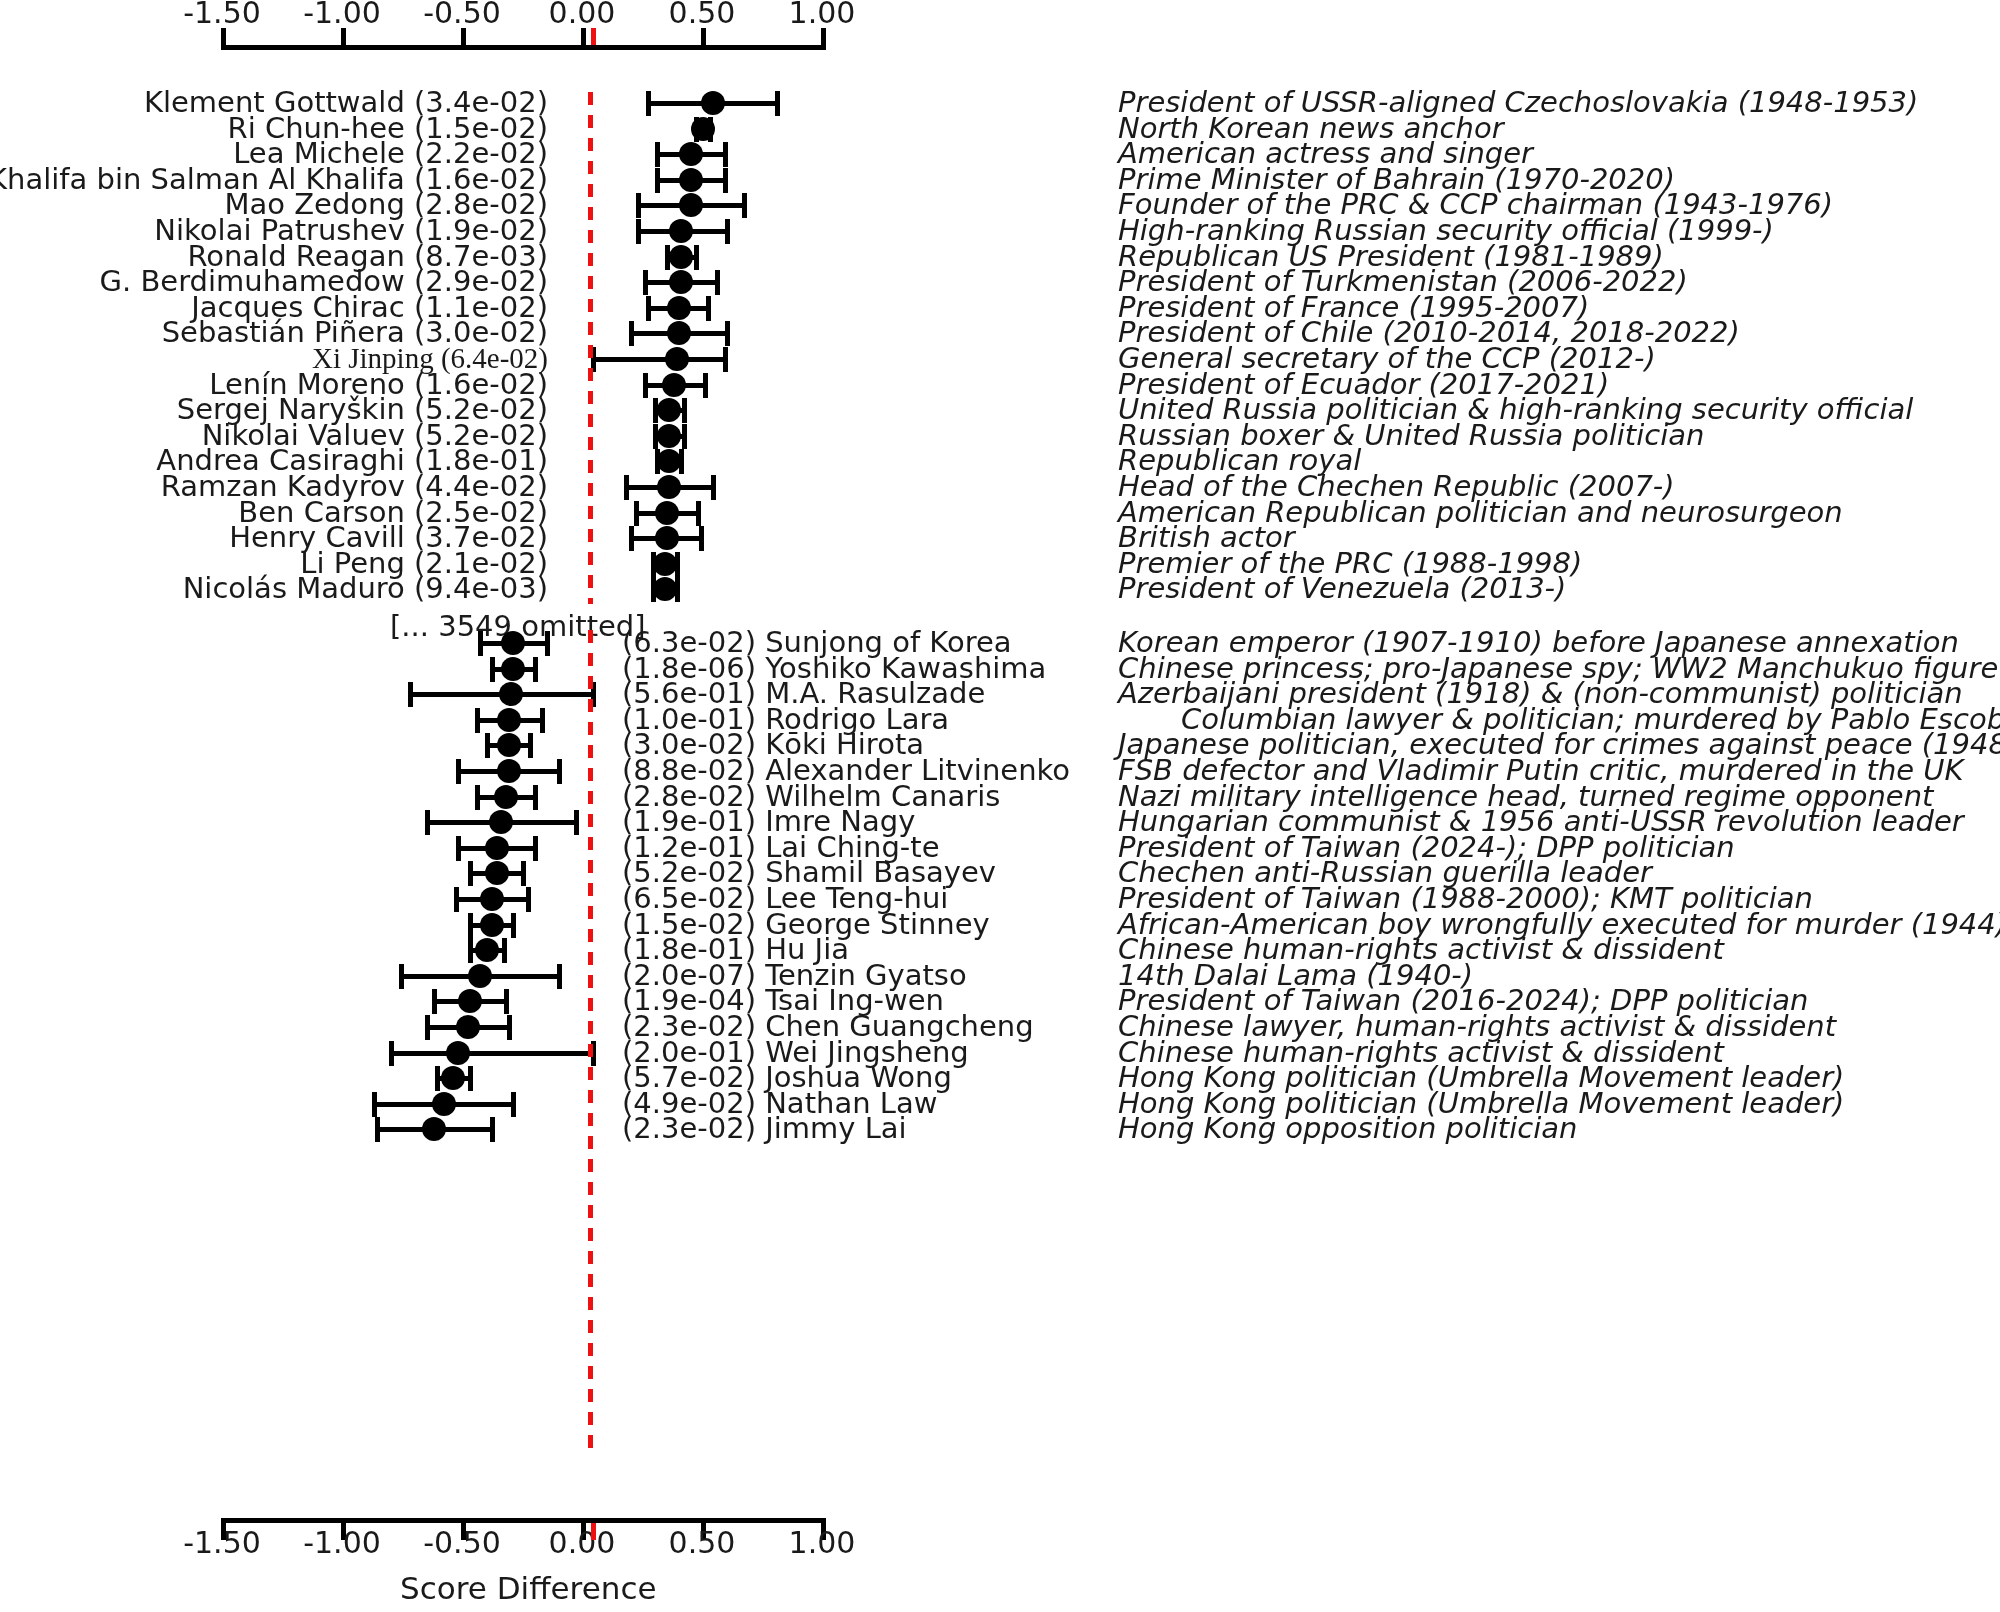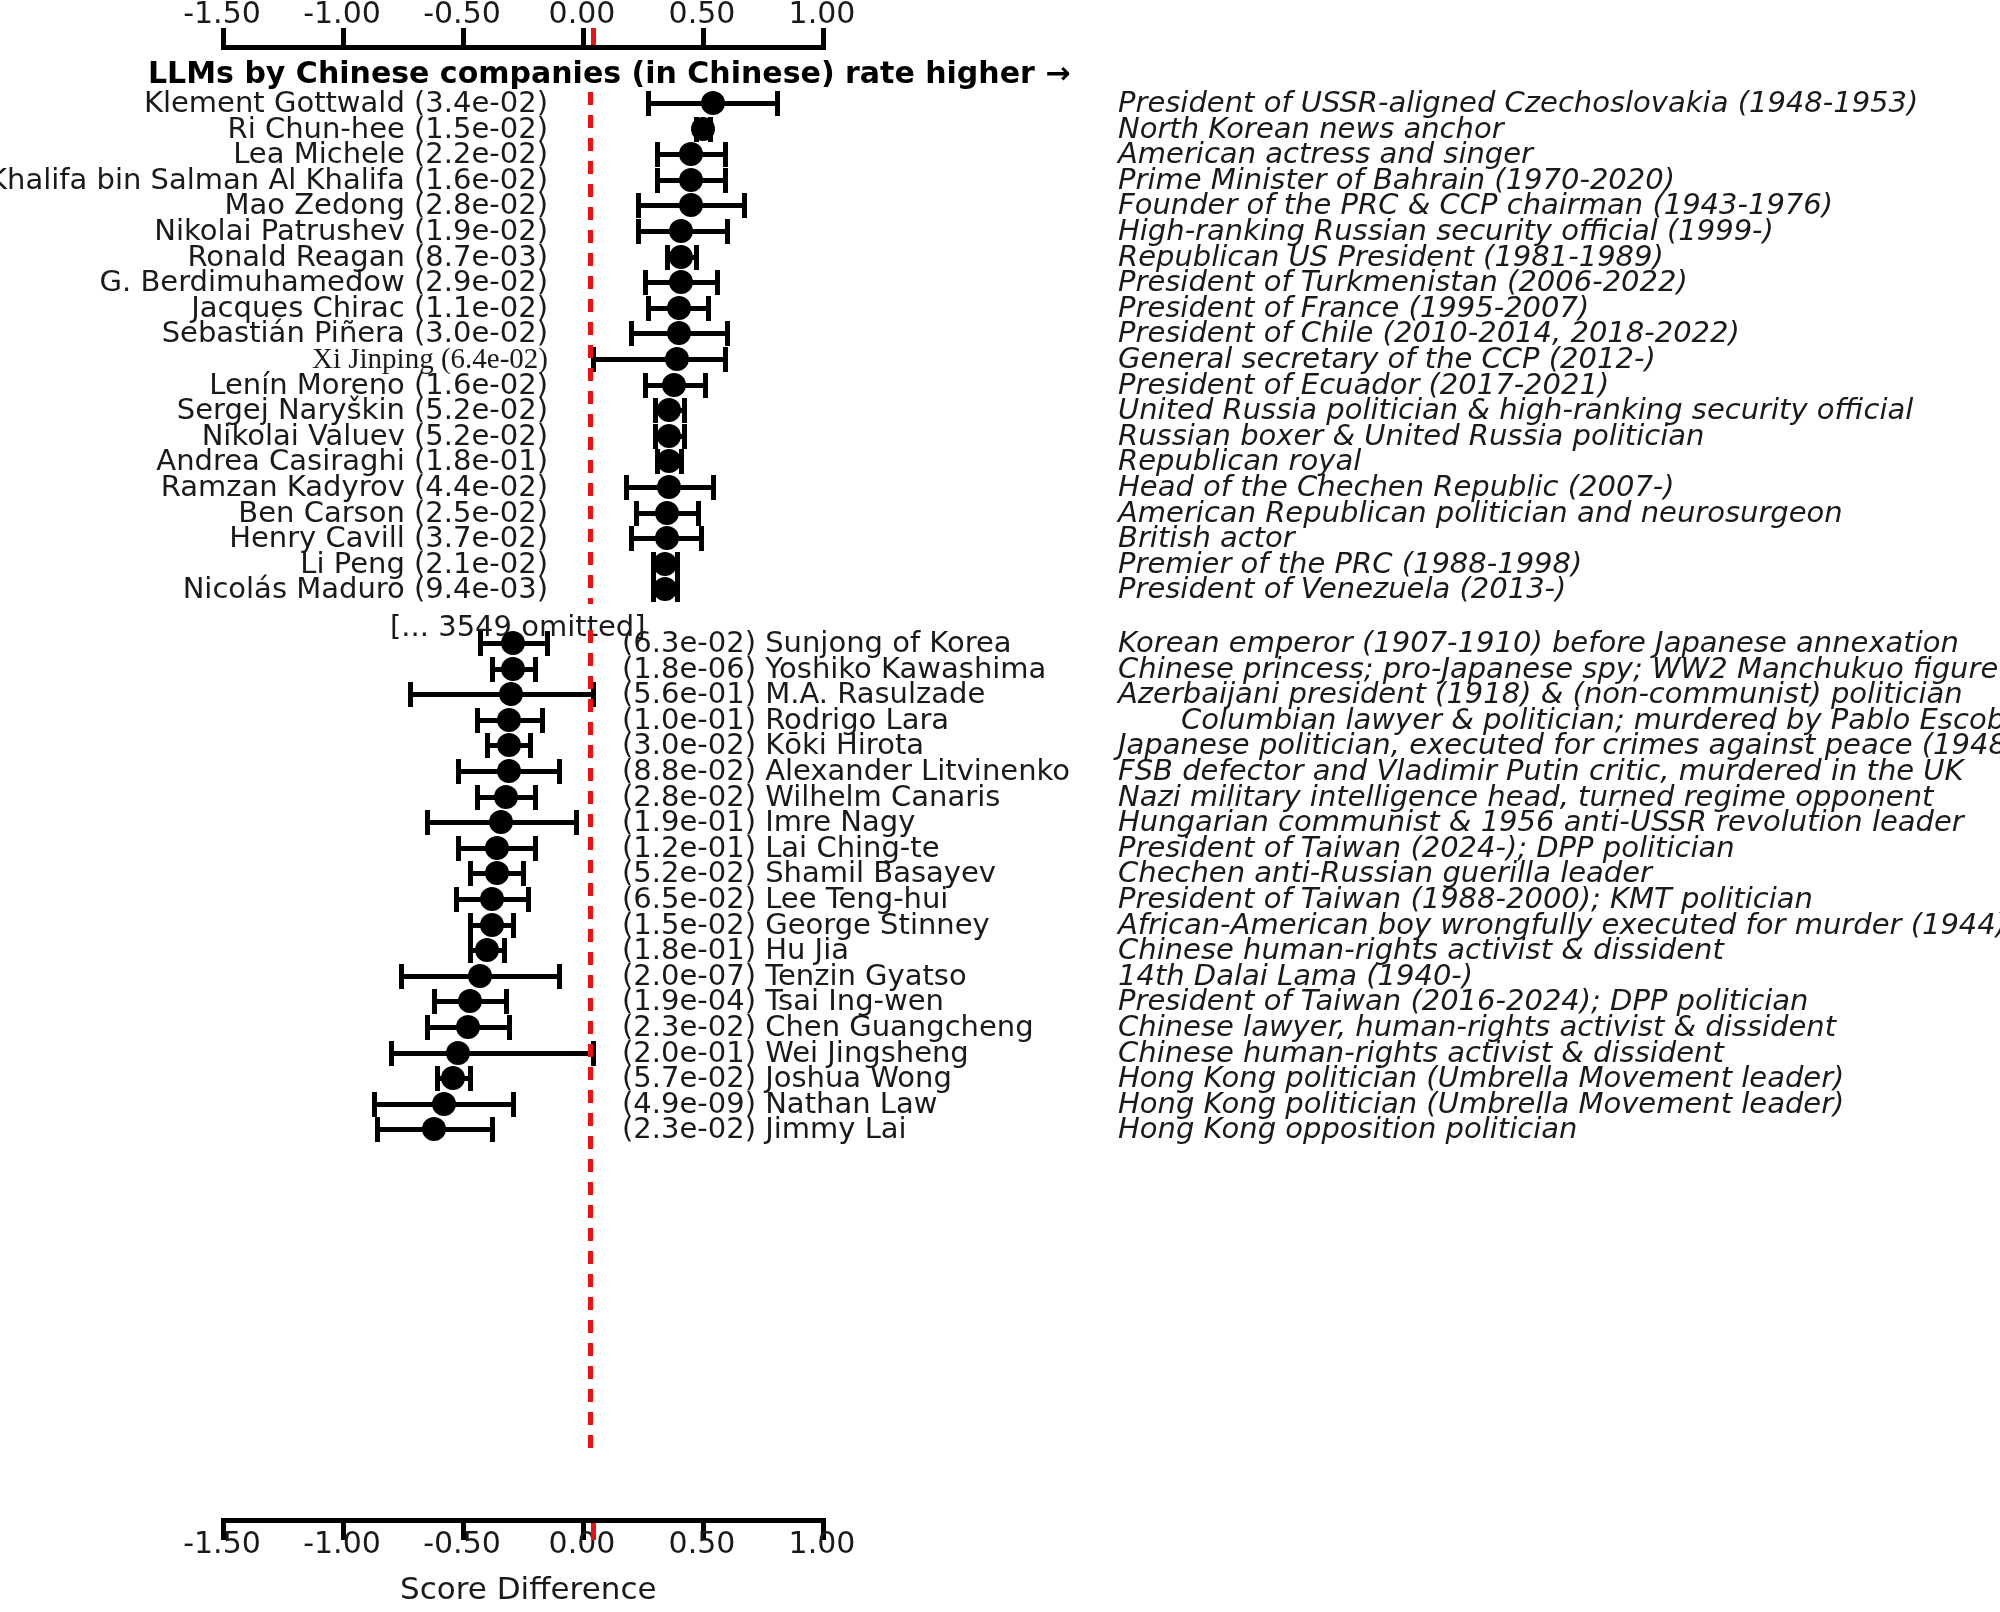--- a/index.html
+++ b/index.html
@@ -57,21 +57,20 @@
       <div class="axis-ticklabel" style="left: 401px; top: -2px; width: 122px;">-0.50</div>
       <div class="axis-tick" style="left: 581px; top: 28px;"></div>
       <div class="axis-ticklabel" style="left: 521px; top: -2px; width: 122px;">0.00</div>
       <div class="axis-tick" style="left: 701px; top: 28px;"></div>
       <div class="axis-ticklabel" style="left: 641px; top: -2px; width: 122px;">0.50</div>
       <div class="axis-tick" style="left: 821px; top: 28px;"></div>
       <div class="axis-ticklabel" style="left: 761px; top: -2px; width: 122px;">1.00</div>
       <div class="axis-tick" style="background: rgb(238, 17, 17); left: 590.6px; top: 28px;"></div>
     </div>
 
-  <div class="banner" id="banner-top" style="left:148px;top:55px;">LLMs by Chinese companies (in Chinese) rate higher →</div>
 
   <div id="top-rows">
       <div class="err-line" style="left: 645.8px; top: 101px; width: 129.6px;"></div>
       <div class="err-cap" style="left: 645.8px; top: 91px;"></div>
       <div class="err-cap" style="left: 775.4px; top: 91px;"></div>
       <div class="dot" style="left: 700.6px; top: 91px; width: 24px; height: 24px;"></div>
       <div class="row-label-left" style="right: 1452px; top: 88px;">Klement Gottwald (3.4e-02)</div>
       <div class="row-desc" style="left: 1118px; top: 88px;">President of USSR-aligned Czechoslovakia (1948-1953)</div>
       <div class="err-line" style="left: 693.8px; top: 126.6px; width: 14.4px;"></div>
       <div class="err-cap" style="left: 693.8px; top: 116.6px;"></div>
@@ -297,21 +296,21 @@
       <div class="err-line" style="left: 434.6px; top: 1076.2px; width: 33.6px;"></div>
       <div class="err-cap" style="left: 434.6px; top: 1066.2px;"></div>
       <div class="err-cap" style="left: 468.2px; top: 1066.2px;"></div>
       <div class="dot" style="left: 441.4px; top: 1066.2px; width: 24px; height: 24px;"></div>
       <div class="row-label-right" style="left: 622px; top: 1063.2px;">(5.7e-02) Joshua Wong</div>
       <div class="row-desc" style="left: 1118px; top: 1063.2px;">Hong Kong politician (Umbrella Movement leader)</div>
       <div class="err-line" style="left: 372.2px; top: 1101.8px; width: 139.2px;"></div>
       <div class="err-cap" style="left: 372.2px; top: 1091.8px;"></div>
       <div class="err-cap" style="left: 511.4px; top: 1091.8px;"></div>
       <div class="dot" style="left: 431.8px; top: 1091.8px; width: 24px; height: 24px;"></div>
-      <div class="row-label-right" style="left: 622px; top: 1088.8px;">(4.9e-09) Nathan Law</div>
+      <div class="row-label-right" style="left: 622px; top: 1088.8px;">(4.9e-02) Nathan Law</div>
       <div class="row-desc" style="left: 1118px; top: 1088.8px;">Hong Kong politician (Umbrella Movement leader)</div>
       <div class="err-line" style="left: 374.6px; top: 1127.4px; width: 115.2px;"></div>
       <div class="err-cap" style="left: 374.6px; top: 1117.4px;"></div>
       <div class="err-cap" style="left: 489.8px; top: 1117.4px;"></div>
       <div class="dot" style="left: 422.2px; top: 1117.4px; width: 24px; height: 24px;"></div>
       <div class="row-label-right" style="left: 622px; top: 1114.4px;">(2.3e-02) Jimmy Lai</div>
       <div class="row-desc" style="left: 1118px; top: 1114.4px;">Hong Kong opposition politician</div>
     </div>
 
 

